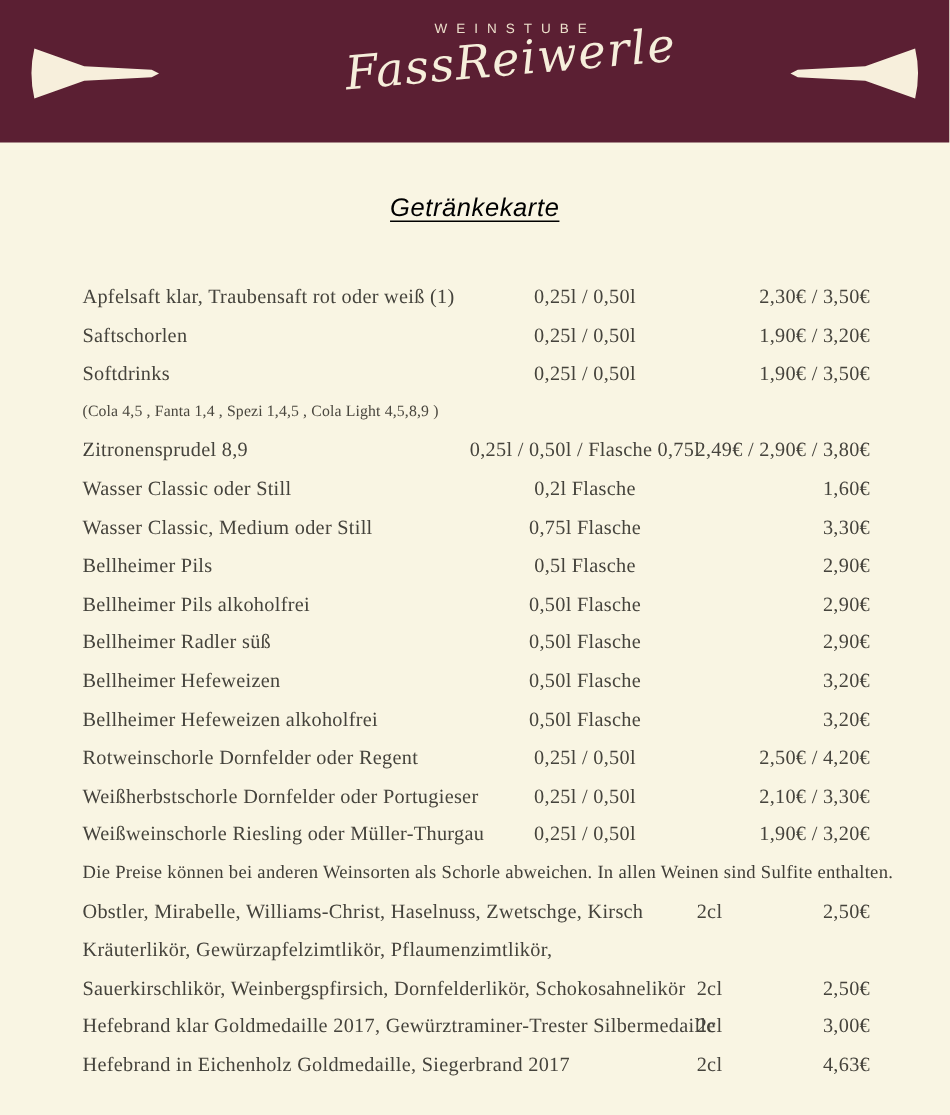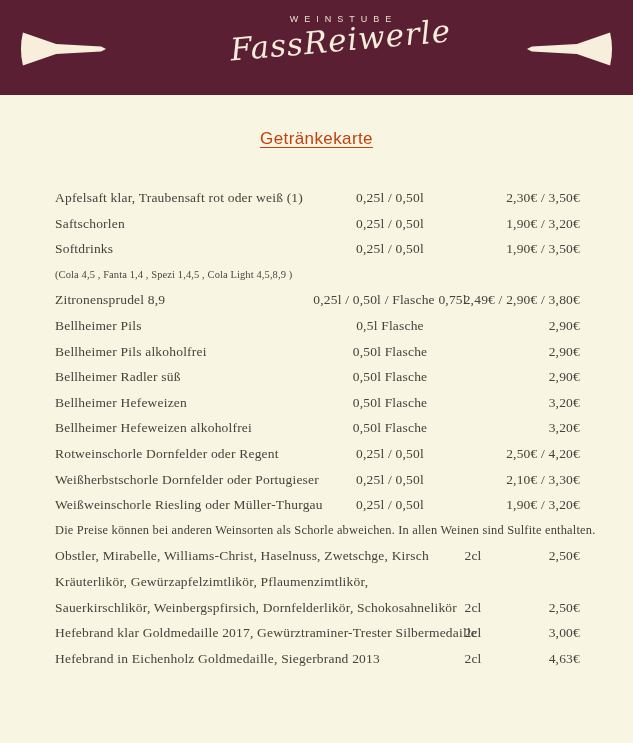--- a/index.html
+++ b/index.html
@@ -44,22 +44,23 @@
   }
   .funnel-left  { left: 19px; }
   .funnel-right { right: 19px; transform: scaleX(-1); }
 
   
   .title {
     margin: 34px 0 0 0;
     text-align: center;
     font-size: 17px;
     font-weight: 400;
-    color: #c2410c;
+    color: #000000;
     letter-spacing: 0.4px;
+    font-style: italic;
   }
   .title span { text-decoration: underline; text-underline-offset: 3px; }
 
   .menu {
     margin: 36px 41px 0 55px;
     position: relative;
   }
   .row {
     position: relative;
     height: 25.6px;
@@ -114,30 +115,32 @@
   </header>
 
   <main>
     <h1 class="title"><span>Getränkekarte</span></h1>
     <div class="menu" id="menu-rows">
         <div class="row item"><span class="name">Apfelsaft klar, Traubensaft rot oder weiß (1)</span><span class="size">0,25l / 0,50l</span><span class="price">2,30€ / 3,50€</span></div>
         <div class="row item"><span class="name">Saftschorlen</span><span class="size">0,25l / 0,50l</span><span class="price">1,90€ / 3,20€</span></div>
         <div class="row item"><span class="name">Softdrinks</span><span class="size">0,25l / 0,50l</span><span class="price">1,90€ / 3,50€</span></div>
         <div class="row footnote"><span class="name">(Cola 4,5 , Fanta 1,4 , Spezi 1,4,5 , Cola Light 4,5,8,9 )</span></div>
         <div class="row item"><span class="name">Zitronensprudel 8,9</span><span class="size">0,25l / 0,50l / Flasche 0,75l</span><span class="price">2,49€ / 2,90€ / 3,80€</span></div>
+        <div class="row item"><span class="name">Wasser Classic oder Still</span><span class="size">0,2l Flasche</span><span class="price">1,60€</span></div>
+        <div class="row item"><span class="name">Wasser Classic, Medium oder Still</span><span class="size">0,75l Flasche</span><span class="price">3,30€</span></div>
         <div class="row item"><span class="name">Bellheimer Pils</span><span class="size">0,5l Flasche</span><span class="price">2,90€</span></div>
         <div class="row item"><span class="name">Bellheimer Pils alkoholfrei</span><span class="size">0,50l Flasche</span><span class="price">2,90€</span></div>
         <div class="row item"><span class="name">Bellheimer Radler süß</span><span class="size">0,50l Flasche</span><span class="price">2,90€</span></div>
         <div class="row item"><span class="name">Bellheimer Hefeweizen</span><span class="size">0,50l Flasche</span><span class="price">3,20€</span></div>
         <div class="row item"><span class="name">Bellheimer Hefeweizen alkoholfrei</span><span class="size">0,50l Flasche</span><span class="price">3,20€</span></div>
         <div class="row item"><span class="name">Rotweinschorle Dornfelder oder Regent</span><span class="size">0,25l / 0,50l</span><span class="price">2,50€ / 4,20€</span></div>
         <div class="row item"><span class="name">Weißherbstschorle Dornfelder oder Portugieser</span><span class="size">0,25l / 0,50l</span><span class="price">2,10€ / 3,30€</span></div>
         <div class="row item"><span class="name">Weißweinschorle Riesling oder Müller-Thurgau</span><span class="size">0,25l / 0,50l</span><span class="price">1,90€ / 3,20€</span></div>
         <div class="row notice"><span class="name">Die Preise können bei anderen Weinsorten als Schorle abweichen. In allen Weinen sind Sulfite enthalten.</span></div>
         <div class="row spirit"><span class="name">Obstler, Mirabelle, Williams-Christ, Haselnuss, Zwetschge, Kirsch</span><span class="size">2cl</span><span class="price">2,50€</span></div>
         <div class="row spirit"><span class="name">Kräuterlikör, Gewürzapfelzimtlikör, Pflaumenzimtlikör,</span></div>
         <div class="row spirit"><span class="name">Sauerkirschlikör, Weinbergspfirsich, Dornfelderlikör, Schokosahnelikör</span><span class="size">2cl</span><span class="price">2,50€</span></div>
         <div class="row spirit"><span class="name">Hefebrand klar Goldmedaille 2017, Gewürztraminer-Trester Silbermedaille</span><span class="size">2cl</span><span class="price">3,00€</span></div>
-        <div class="row spirit"><span class="name">Hefebrand in Eichenholz Goldmedaille, Siegerbrand 2013</span><span class="size">2cl</span><span class="price">4,63€</span></div>
+        <div class="row spirit"><span class="name">Hefebrand in Eichenholz Goldmedaille, Siegerbrand 2017</span><span class="size">2cl</span><span class="price">4,63€</span></div>
       </div>
   </main>
 
 </div>
 
 </body></html>

